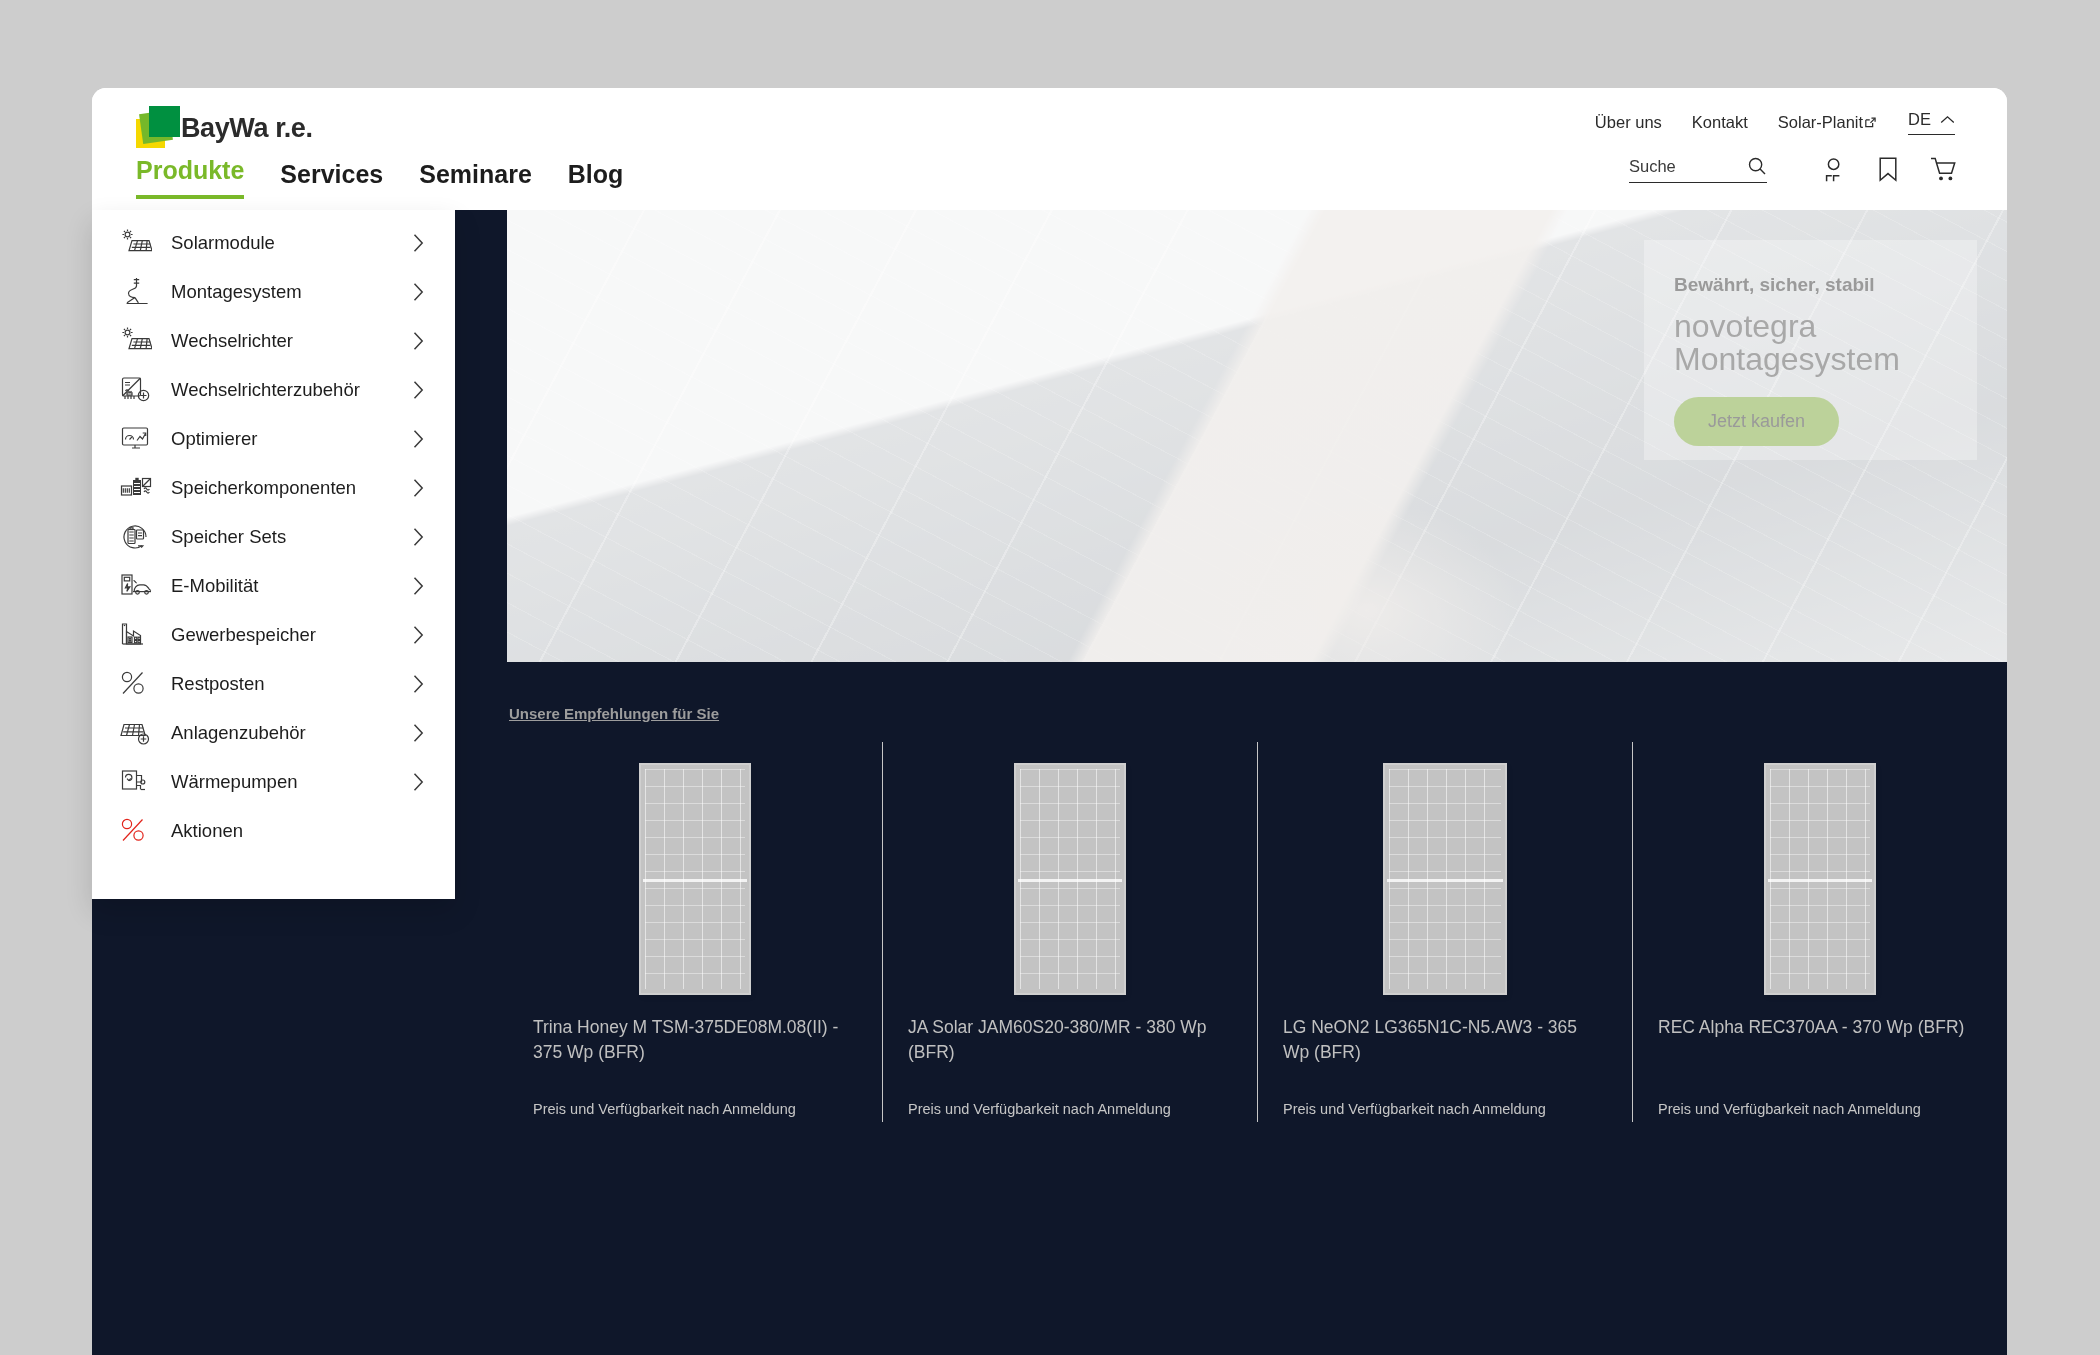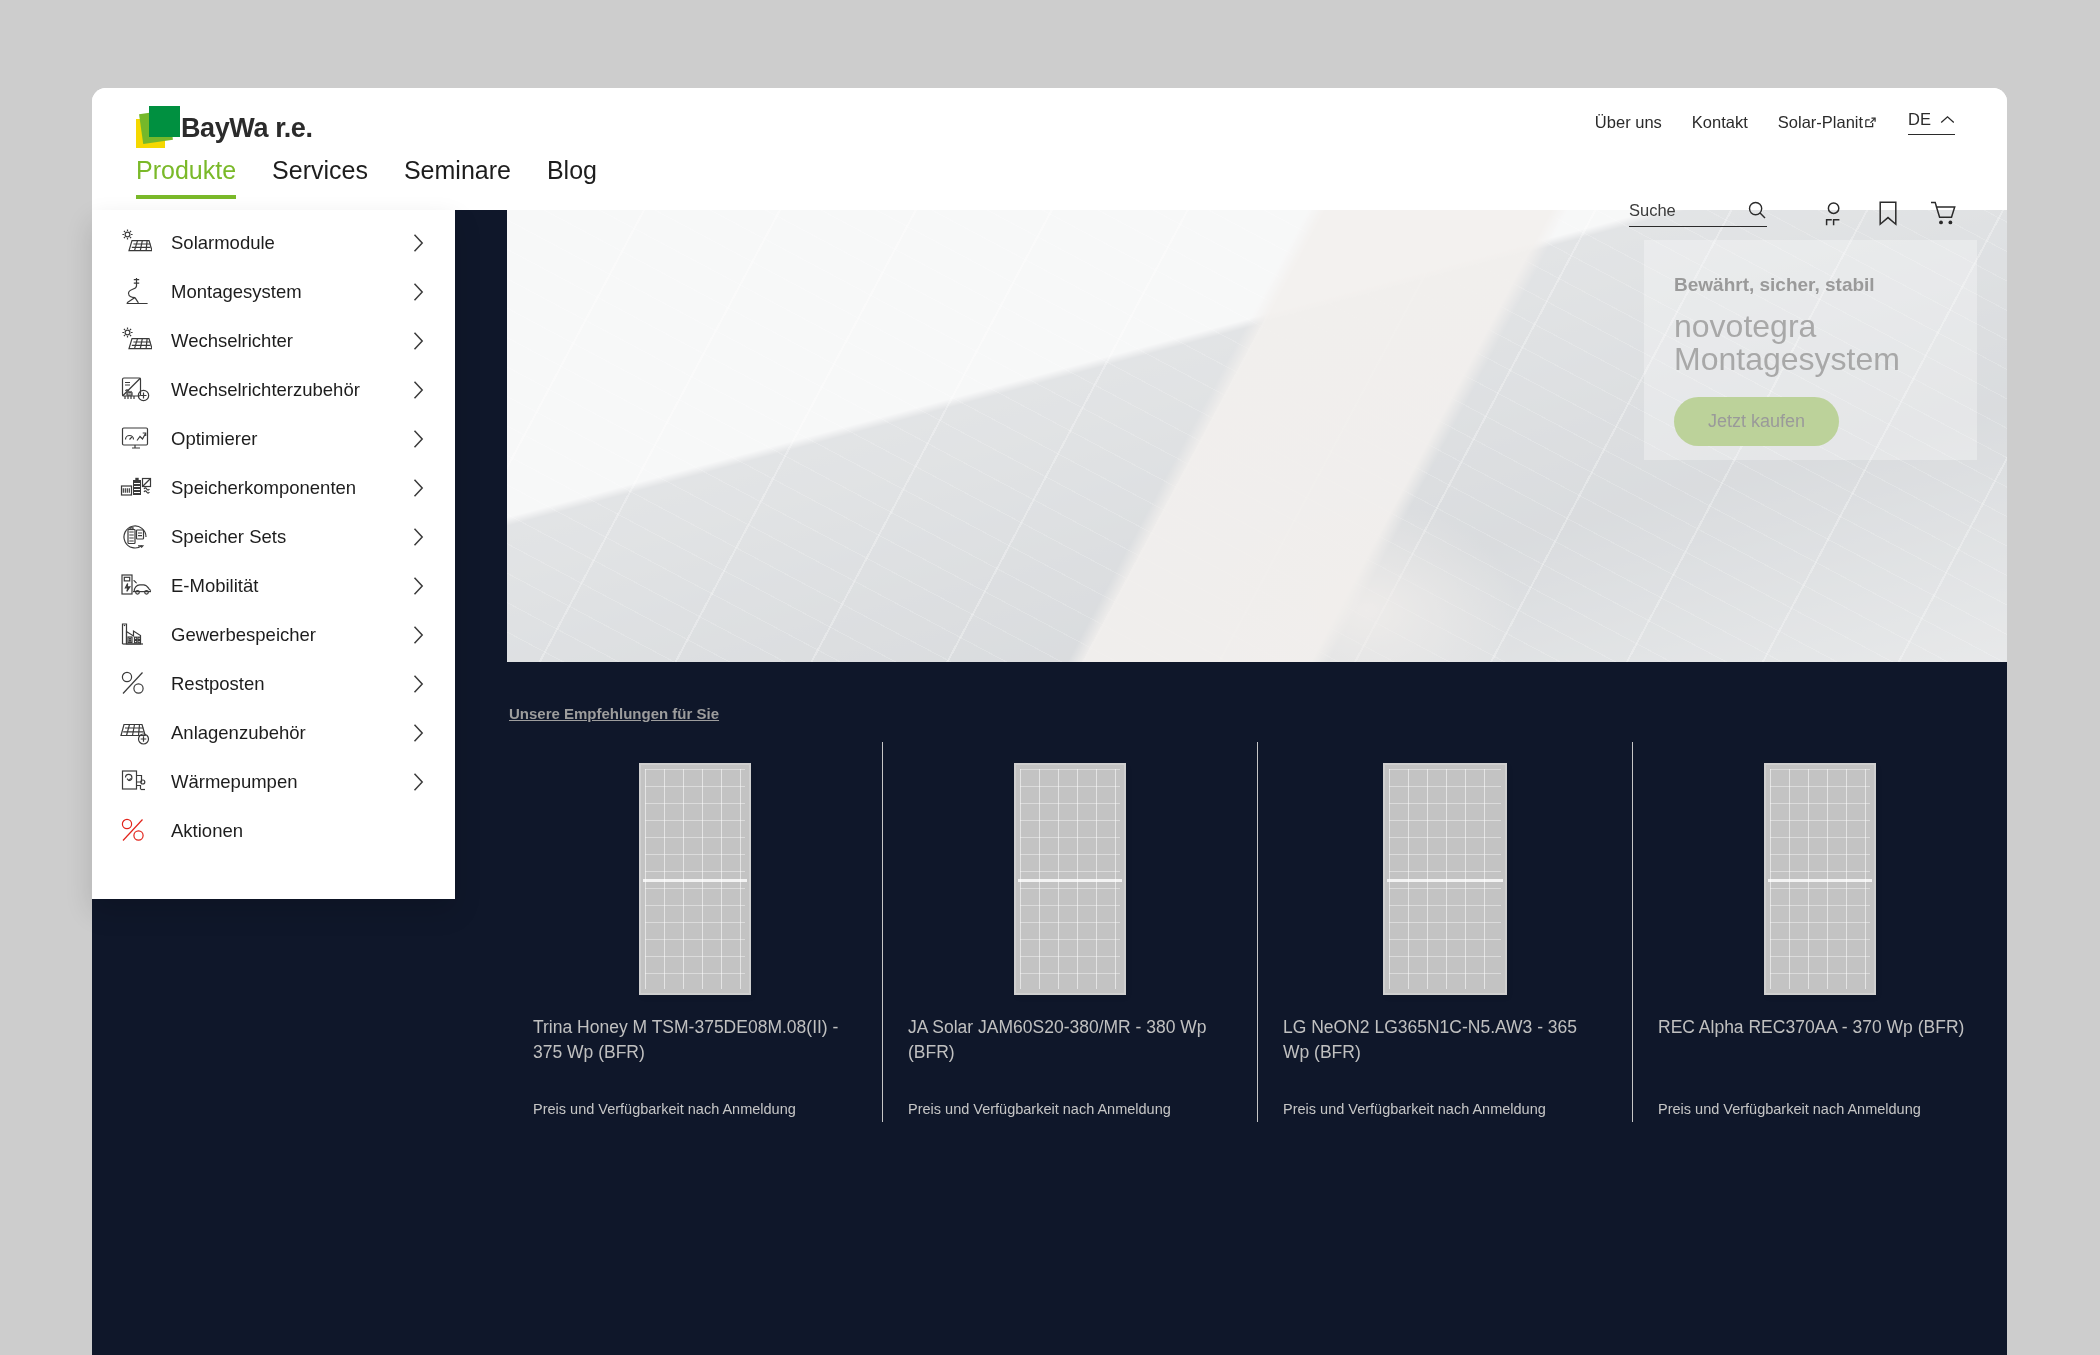--- a/index.html
+++ b/index.html
@@ -100,41 +100,42 @@
     padding-bottom: 5px;
     cursor: pointer;
   }
 
   .mainnav {
     position: absolute;
     left: 44px;
     top: 68px;
     display: flex;
     gap: 36px;
+    align-items: flex-end;
+    font-weight: bold;
   }
   .mainnav .nav-item {
     font-size: 25px;
     color: #1d1d1d;
     padding-bottom: 10px;
     cursor: pointer;
     white-space: nowrap;
   }
   .mainnav .nav-item.active {
     color: #7ab929;
     border-bottom: 4px solid #7ab929;
   }
 
   .headertools {
     position: absolute;
     right: 50px;
     top: 68px;
     display: flex;
     align-items: center;
     gap: 30px;
-    margin-top: 44px;
   }
   .search-box {
     display: flex;
     align-items: center;
     justify-content: space-between;
     width: 138px;
     border-bottom: 1.6px solid #2b2b2b;
     padding-bottom: 6px;
     margin-right: 22px;
     cursor: text;

